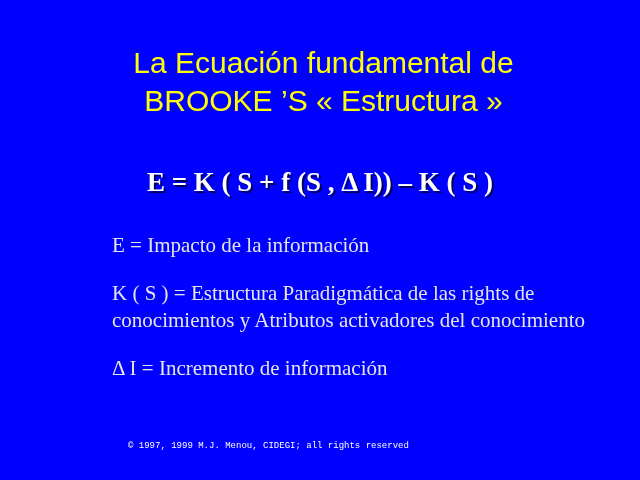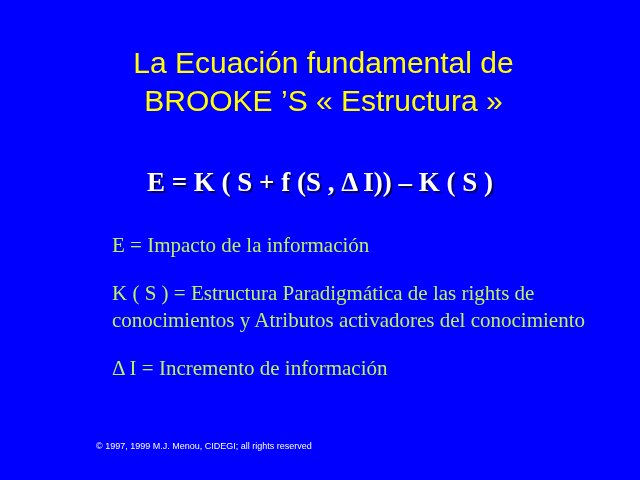--- a/index.html
+++ b/index.html
@@ -58,38 +58,38 @@
   }
 
   
   .body-block {
     position: absolute;
     left: 112px;
     top: 232px;
     width: 500px;
   }
   .para {
-    color: #bef264;
+    color: #e5e5e5;
     font-family: "Liberation Serif", "DejaVu Serif", serif;
     font-size: 21px;
     line-height: 27px;
     margin: 0 0 21px 0;
     text-align: left;
   }
   .para:last-child {
     margin-bottom: 0;
   }
 
   
   .footnote {
     position: absolute;
-    left: 96px;
+    left: 128px;
     top: 440px;
     color: #ffffff;
-    font-family: Liberation Sans, sans-serif;
+    font-family: Liberation Mono, monospace;
     font-size: 9px;
     line-height: 12px;
     white-space: nowrap;
   }
 </style>
 </head>
 <body>
 
 <div class="slide">
 

